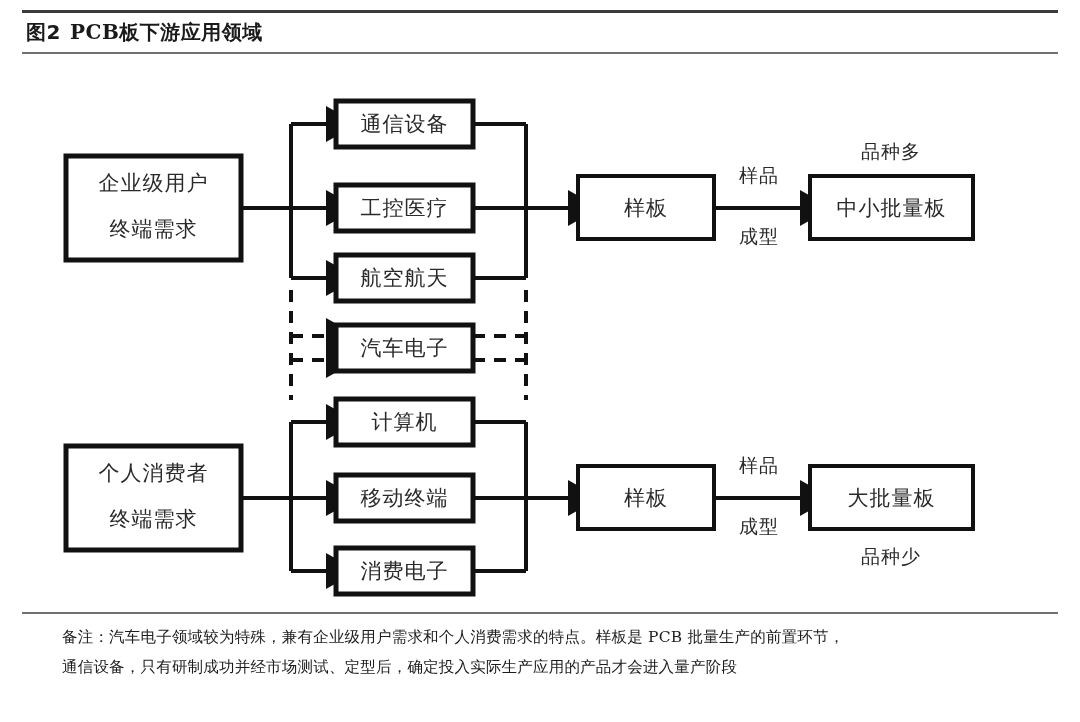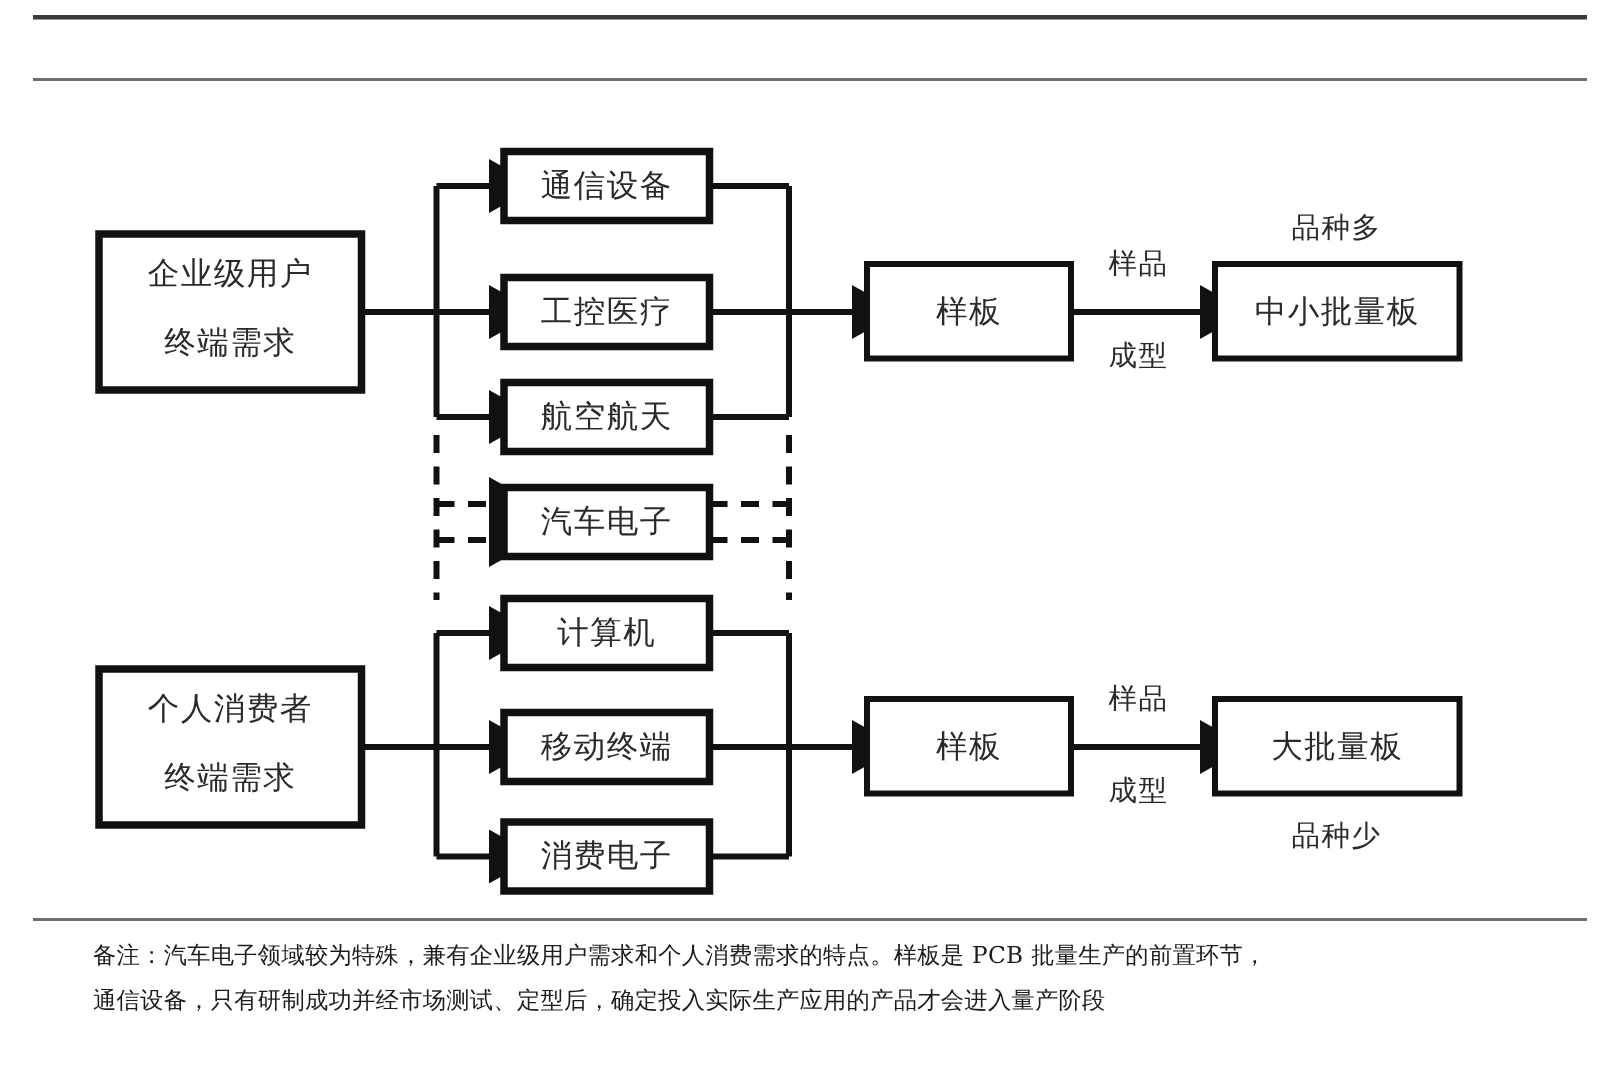--- a/index.html
+++ b/index.html
@@ -53,20 +53,24 @@
   .ln{stroke:#111111;stroke-width:4;fill:none;}
   .ln-d{stroke:#111111;stroke-width:4;fill:none;stroke-dasharray:12 9;}
 </style>
 </head>
 <body>
 
 <div class="page">
 
   <div class="rule-top"></div>
 
+  <div class="title">
+    <span class="tnum">图2</span>
+    <span>PCB板下游应用领域</span>
+  </div>
 
   <div class="rule-under-title"></div>
 
   <div class="canvas">
   <svg width="1080" height="556" viewBox="0 0 1080 556" xmlns="http://www.w3.org/2000/svg">
     <defs>
       <marker id="ah" markerWidth="9" markerHeight="9" refX="1" refY="4.5" orient="auto" markerUnits="strokeWidth">
         <path d="M0,0 L0,9 L8,4.5 z" fill="#111111"></path>
       </marker>
     </defs>

